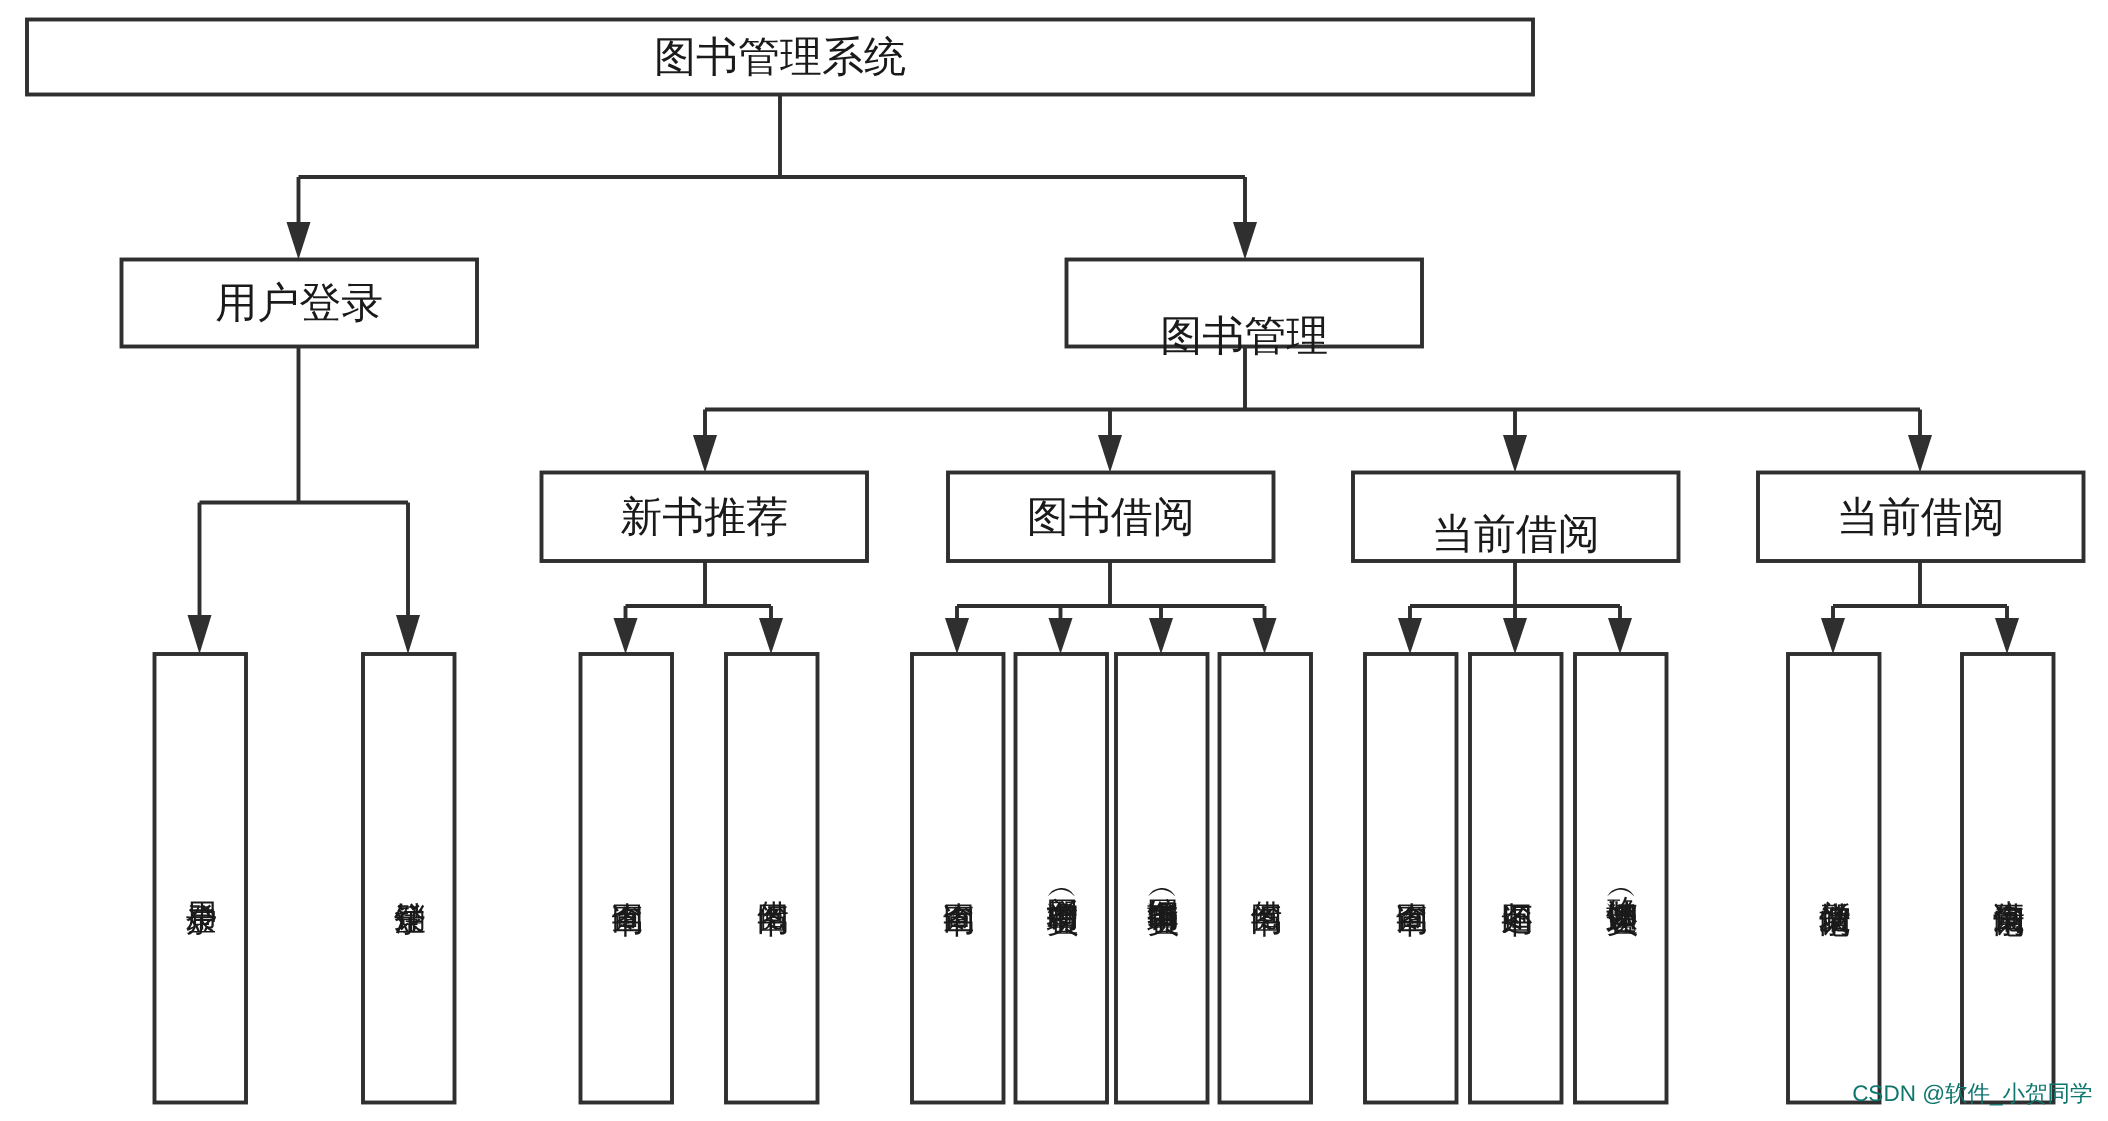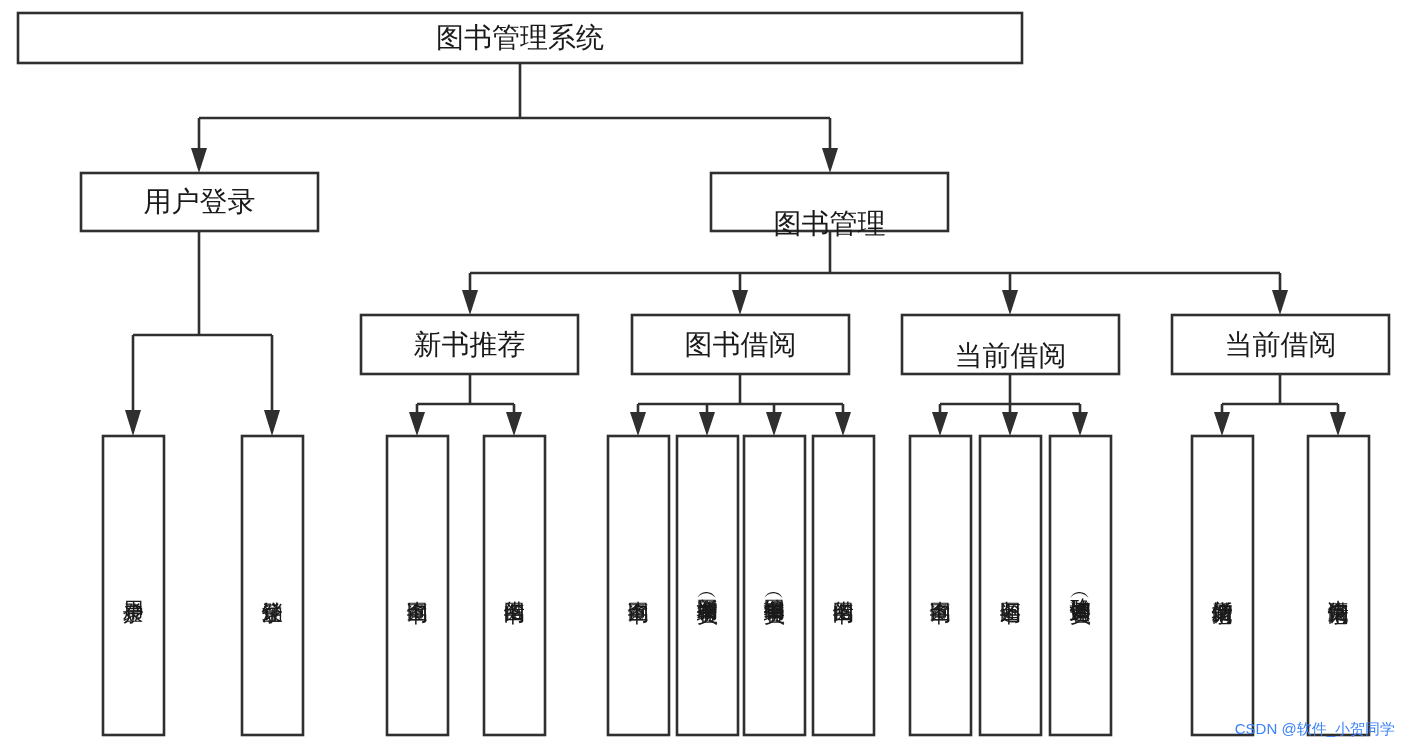--- a/index.html
+++ b/index.html
@@ -66,21 +66,21 @@
     color: #1a1a1a;
     white-space: nowrap;
     pointer-events: none;
   }
   .watermark {
     position: absolute;
     right: 10px;
     bottom: 8px;
     font-family: "Liberation Sans", "DejaVu Sans", sans-serif;
     font-size: 15px;
-    color: #3b82f6;
+    color: #0f766e;
     white-space: nowrap;
   }
 </style>
 </head>
 <body>
 
 <div id="diagram-root">
 
   <svg id="diagram-svg" viewBox="0 0 1405 747" xmlns="http://www.w3.org/2000/svg">
 

